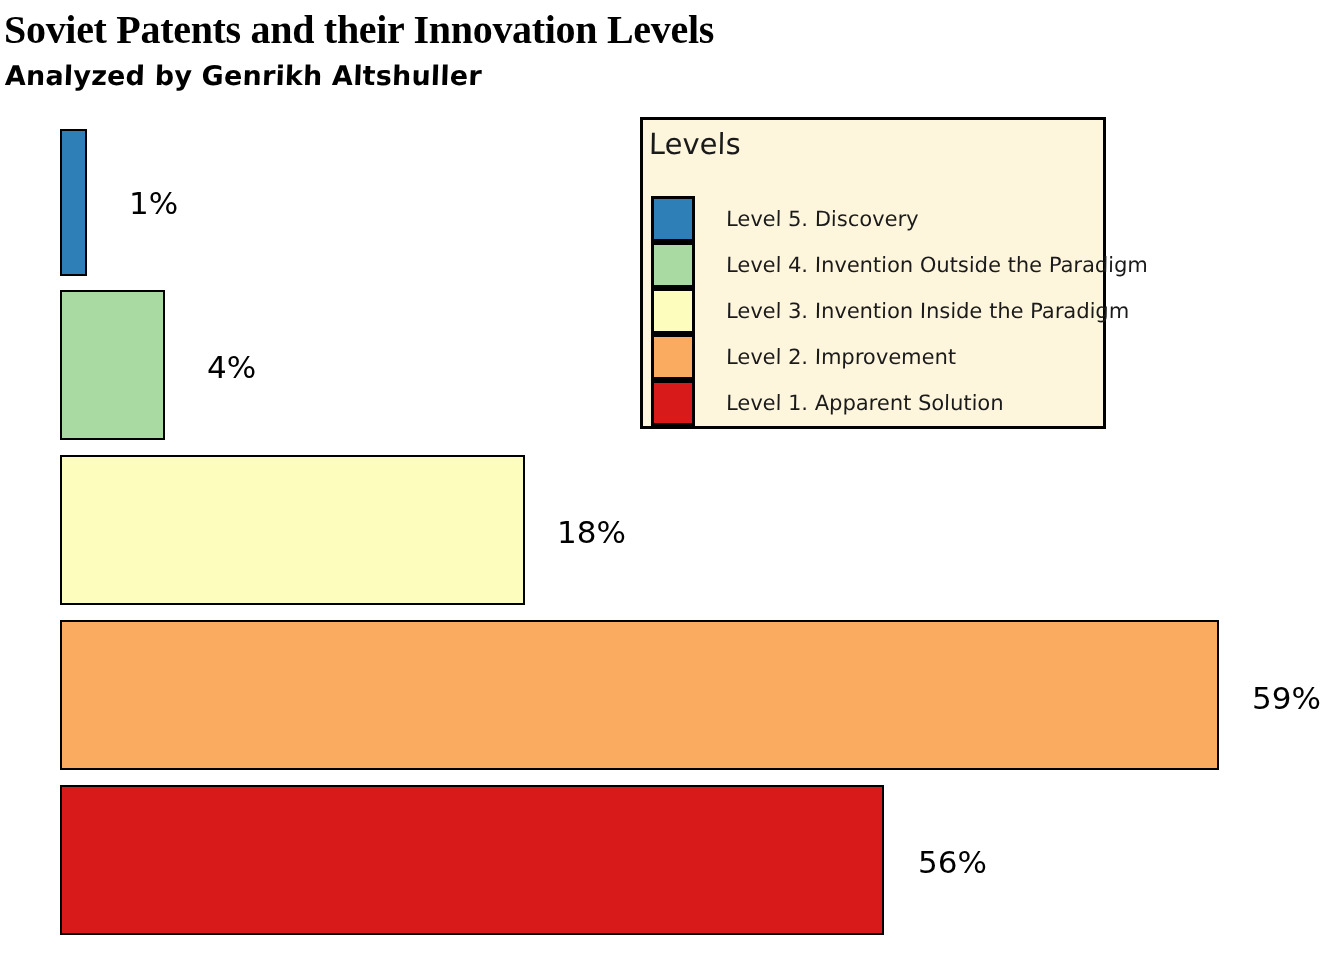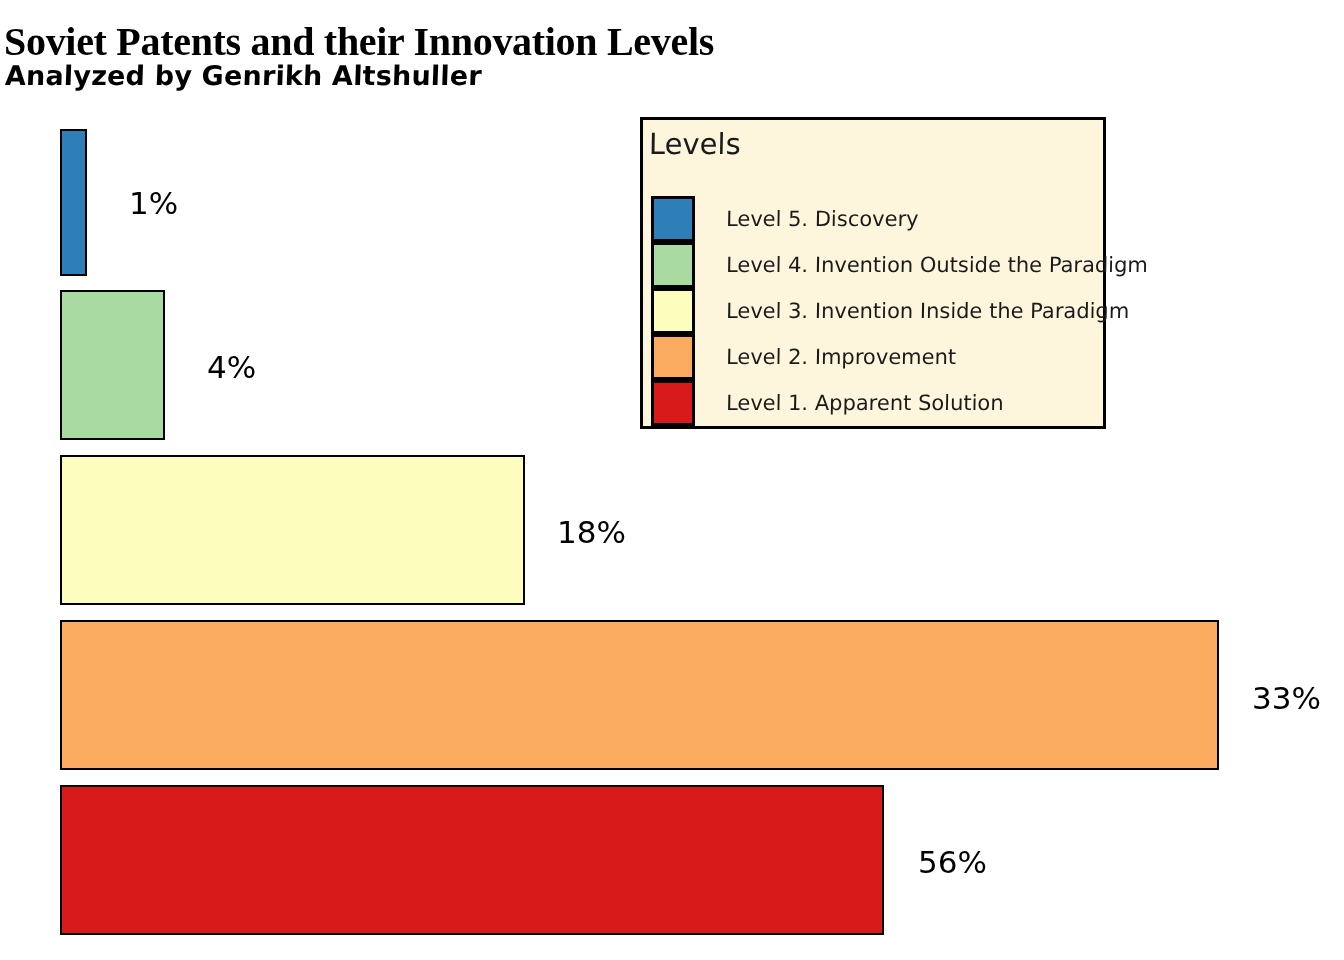--- a/index.html
+++ b/index.html
@@ -12,21 +12,21 @@
     height: 960px;
     position: relative;
     overflow: hidden;
     font-family: "DejaVu Sans", sans-serif;
   }
 
   
   #chart-title {
     position: absolute;
     left: 4px;
-    top: 20px;
+    top: 8px;
     font-family: "Liberation Serif", "DejaVu Serif", serif;
     font-weight: bold;
     font-size: 40px;
     line-height: 44px;
     letter-spacing: -0.3px;
     color: #000000;
     white-space: nowrap;
   }
   #chart-subtitle {
     position: absolute;
@@ -143,21 +143,21 @@
     <div class="bar-label" style="left:207px; top:367px;">4%</div>
   </div>
 
   <div class="bar-row">
     <div class="bar" style="top:455px; width:465px; height:150px; background:#FDFDBE;"></div>
     <div class="bar-label" style="left:557px; top:532px;text-align:right;">18%</div>
   </div>
 
   <div class="bar-row">
     <div class="bar" style="top:620px; width:1159px; height:150px; background:#FBAB60;"></div>
-    <div class="bar-label" style="left:1252px; top:698px;">33%</div>
+    <div class="bar-label" style="left:1252px; top:698px;">59%</div>
   </div>
 
   <div class="bar-row">
     <div class="bar" style="top:785px; width:824px; height:150px; background:#D91A1A;"></div>
     <div class="bar-label" style="left:918px; top:862px;">56%</div>
   </div>
 
 </div>
 
 <div id="legend">

